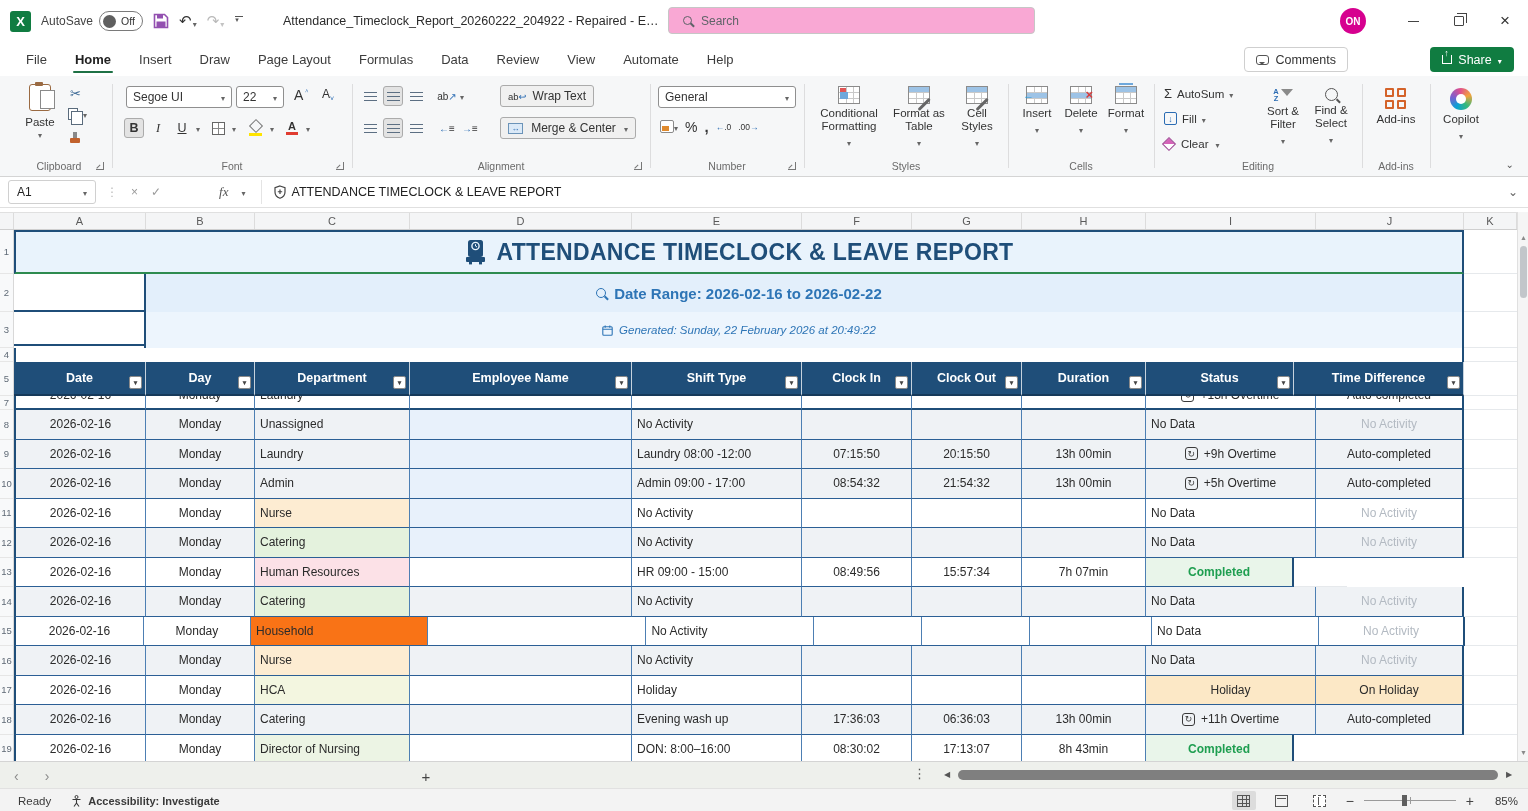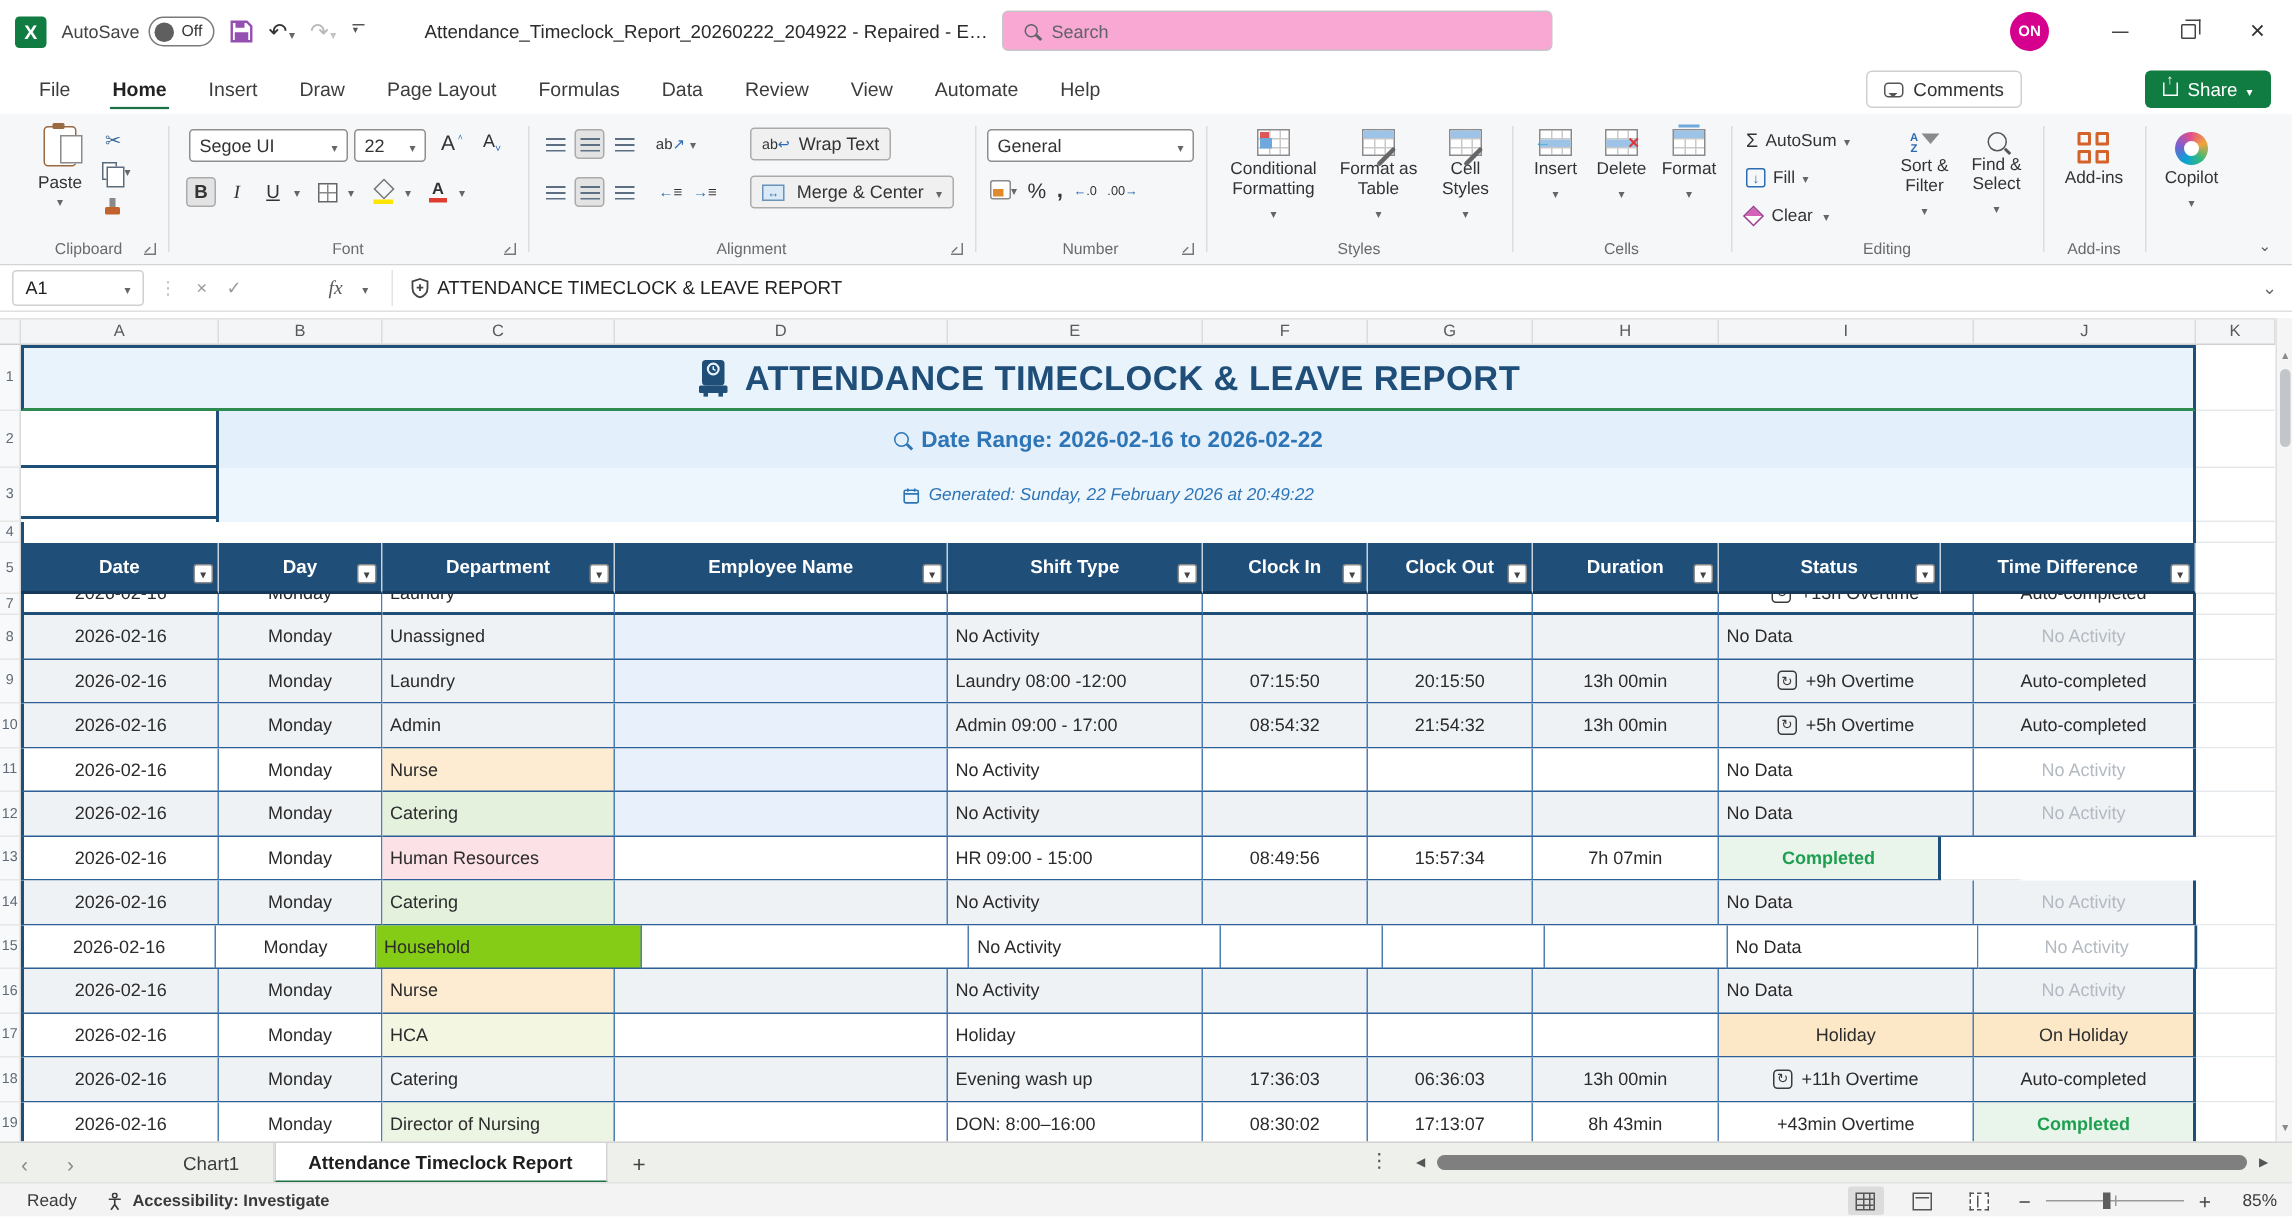--- a/index.html
+++ b/index.html
@@ -855,21 +855,21 @@
           </div>
           <div class="kcell" style="width: 53px; height: 29.5px;"></div>
         </div>
         <div class="trow">
           <div class="cell  first" style="width: 132px;">
             <span class="cv">2026-02-16</span>
           </div>
           <div class="cell " style="width: 109px;">
             <span class="cv">Monday</span>
           </div>
-          <div class="cell cl" style="width: 180px; background: #84cc16;">
+          <div class="cell cl" style="width: 180px; background: #f97316;">
             <span class="cv">Household</span>
           </div>
           <div class="cell " style="width: 222px;">
             <span class="cv"></span>
           </div>
           <div class="cell cl" style="width: 170px;">
             <span class="cv">No Activity</span>
           </div>
           <div class="cell " style="width: 110px;">
             <span class="cv"></span>
@@ -1004,47 +1004,40 @@
             <span class="cv">DON: 8:00–16:00</span>
           </div>
           <div class="cell " style="width: 110px;">
             <span class="cv">08:30:02</span>
           </div>
           <div class="cell " style="width: 110px;">
             <span class="cv">17:13:07</span>
           </div>
           <div class="cell " style="width: 124px;">
             <span class="cv">8h 43min</span>
-          </div>
-          <div class="cell " style="width: 170px;">
-            <span class="cv">+43min Overtime</span>
           </div>
           <div class="cell st-completed last" style="width: 148px;">
             <span class="cv">Completed</span>
           </div>
           <div class="kcell" style="width: 53px; height: 29.5px;"></div>
         </div>
       </div>
   </div>
 
   <div id="vscroll">
     <div class="vs-arrow" style="top:18px;">▲</div>
     <div class="vs-thumb"></div>
     <div class="vs-arrow" style="bottom:2px;">▼</div>
   </div>
 
   <div id="tabbar">
     <div class="tab-nav">
       <span>‹</span>
       <span>›</span>
     </div>
-    <div id="sheettabs">
-        <div class="stab">Chart1</div>
-        <div class="stab active">Attendance Timeclock Report</div>
-      </div>
     <div class="addsheet">+</div>
     <div class="tab-dots">⋮</div>
     <div class="hsb-arrow" style="left:944px;">◀</div>
     <div class="hsb-thumb"></div>
     <div class="hsb-arrow" style="left:1506px;">▶</div>
   </div>
 
   <div id="statusbar">
     <div class="sb-left">
       <span>Ready</span>

